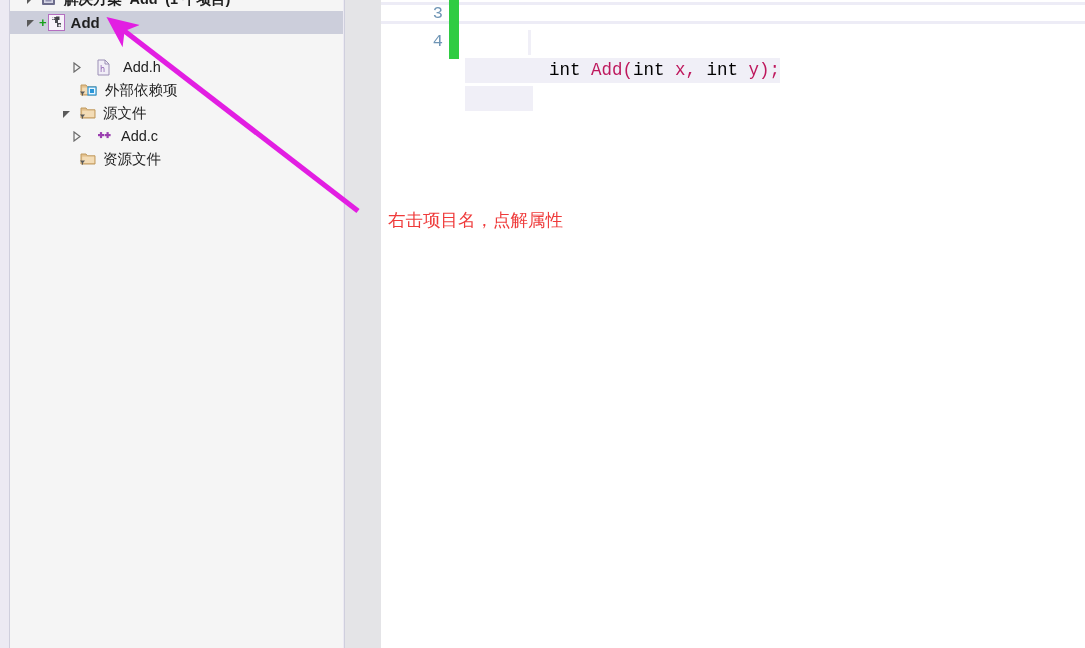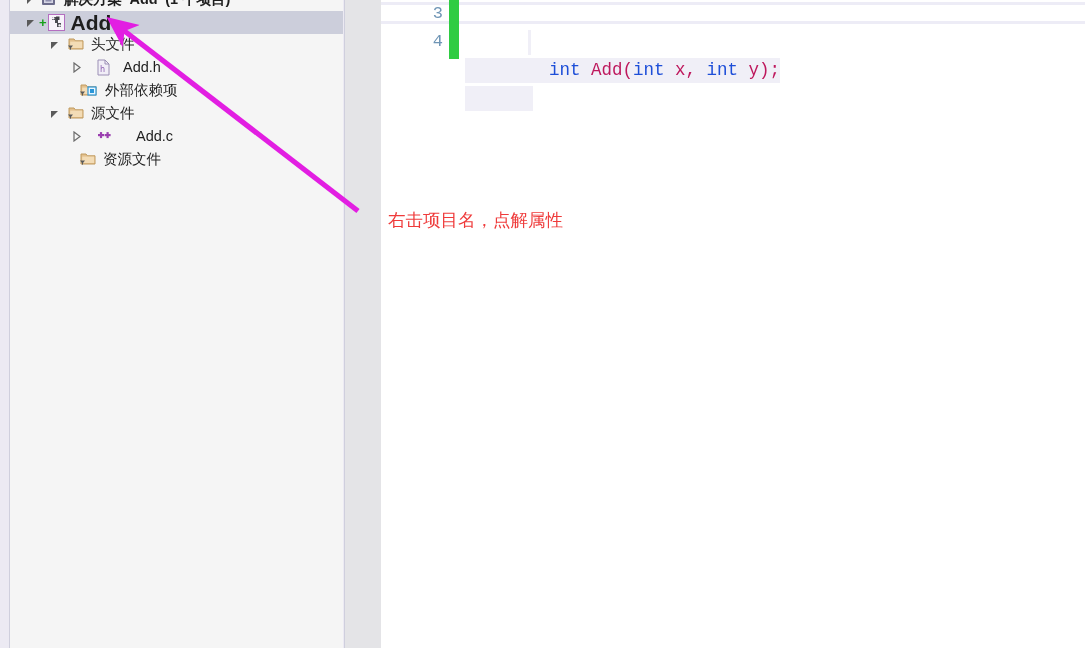--- a/index.html
+++ b/index.html
@@ -116,21 +116,21 @@
     left: 84px; top: 0;
     right: 0; height: 648px;
     font-family: "Liberation Mono", "DejaVu Sans Mono", monospace;
     font-size: 17.5px;
   }
   .code-line {
     height: 28px;
     line-height: 28px;
     white-space: pre;
   }
-  .kw { color: #1d4ed8; }
+  .kw { color: #000000; }
   .plain { color: #be185d; }
 
   
   .editor-rule {
     position: absolute;
     left: 0; right: 0;
     height: 3px;
     background: #edecf6;
   }
 
@@ -175,35 +175,23 @@
       <span style="color:#17a01a;font-size:13px;font-weight:bold;margin-left:5px;margin-right:1px;line-height:1;">+</span>
       <span class="icon-slot" style="width:17px;height:17px;">
         <svg width="17" height="17" viewBox="0 0 17 17">
           <rect x="0.5" y="0.5" width="16" height="16" fill="#f7f2fa" stroke="#b46ec0" stroke-width="1"></rect>
           <path d="M4 3h4v3h2v3h3v4H9V9H7V6H4z" fill="#4b4b52"></path>
           <path d="M8 2.5h3.5V6H8z" fill="#3f3f46"></path>
           <circle cx="5.2" cy="4.2" r="1.2" fill="#f7f2fa"></circle>
           <circle cx="11.6" cy="11.4" r="1.2" fill="#f7f2fa"></circle>
         </svg>
       </span>
-      <span class="tree-label" style="font-weight:bold;font-size:21px;">Add</span>
-    </div>
-
-    <div class="tree-row" style="position:absolute;left:0;top:33px;width:334px;">
-      <div style="width:38px;"></div>
-      <div class="tri-open"></div>
-      <span class="icon-slot" style="margin-left:9px;">
-        <svg width="18" height="16" viewBox="0 0 18 16">
-          <path d="M2 3h5l1.4 1.8H16V13H2z" fill="#e3c08d" stroke="#c09a5e" stroke-width="1"></path>
-          <path d="M3.2 5.6h12V12H3.2z" fill="#f3dcb6"></path>
-          <path d="M1 9.5h5l-2 2.4v2l-1-.7v-1.3z" fill="#5a5a5a"></path>
-        </svg>
-      </span>
-      <span class="tree-label">头文件</span>
-    </div>
+      <span class="tree-label" style="font-weight:bold;font-size:15px;">Add</span>
+    </div>
+
 
     <div class="tree-row" style="position:absolute;left:0;top:56px;width:334px;">
       <div style="width:60px;"></div>
       <span class="tri-closed-outline">
         <svg width="9" height="11" viewBox="0 0 9 11">
           <path d="M1 1l6 4.5L1 10z" fill="none" stroke="#6b6b6b" stroke-width="1.2"></path>
         </svg>
       </span>
       <span class="icon-slot" style="margin-left:13px;">
         <svg width="15" height="17" viewBox="0 0 15 17">
@@ -222,21 +210,21 @@
           <path d="M2 3h5l1.4 1.8H17V13H2z" fill="#e3c08d" stroke="#c09a5e" stroke-width="1"></path>
           <path d="M3.2 5.6h12V12H3.2z" fill="#f3dcb6"></path>
           <rect x="9" y="5" width="8" height="8" fill="#eaf6fd" stroke="#2a96d8" stroke-width="1.2"></rect>
           <rect x="11" y="7" width="4" height="4" fill="#2a96d8"></rect>
           <path d="M1 9.5h5l-2 2.4v2l-1-.7v-1.3z" fill="#5a5a5a"></path>
         </svg>
       </span>
       <span class="tree-label" style="margin-left:2px;">外部依赖项</span>
     </div>
 
-    <div class="tree-row" style="position:absolute;left:0;top:102px;width:334px;">
+    <div class="tree-row" style="position:absolute;left:12px;top:102px;width:334px;">
       <div style="width:38px;"></div>
       <div class="tri-open"></div>
       <span class="icon-slot" style="margin-left:9px;">
         <svg width="18" height="16" viewBox="0 0 18 16">
           <path d="M2 3h5l1.4 1.8H16V13H2z" fill="#e3c08d" stroke="#c09a5e" stroke-width="1"></path>
           <path d="M3.2 5.6h12V12H3.2z" fill="#f3dcb6"></path>
           <path d="M1 9.5h5l-2 2.4v2l-1-.7v-1.3z" fill="#5a5a5a"></path>
         </svg>
       </span>
       <span class="tree-label">源文件</span>
@@ -252,21 +240,21 @@
       <span class="icon-slot" style="margin-left:13px;width:17px;">
         <svg width="17" height="15" viewBox="0 0 17 15">
           <g fill="#9b3fb0">
             <rect x="2" y="6" width="6" height="2.2"></rect>
             <rect x="3.9" y="4.1" width="2.2" height="6"></rect>
             <rect x="8.6" y="6" width="6" height="2.2"></rect>
             <rect x="10.5" y="4.1" width="2.2" height="6"></rect>
           </g>
         </svg>
       </span>
-      <span class="tree-label" style="margin-left:17px;">Add.c</span>
+      <span class="tree-label" style="margin-left:2px;">Add.c</span>
     </div>
 
     <div class="tree-row" style="position:absolute;left:0;top:148px;width:334px;">
       <div style="width:60px;"></div>
       <span class="icon-slot" style="margin-left:9px;">
         <svg width="18" height="16" viewBox="0 0 18 16">
           <path d="M2 3h5l1.4 1.8H16V13H2z" fill="#e3c08d" stroke="#c09a5e" stroke-width="1"></path>
           <path d="M3.2 5.6h12V12H3.2z" fill="#f3dcb6"></path>
           <path d="M1 9.5h5l-2 2.4v2l-1-.7v-1.3z" fill="#5a5a5a"></path>
         </svg>

